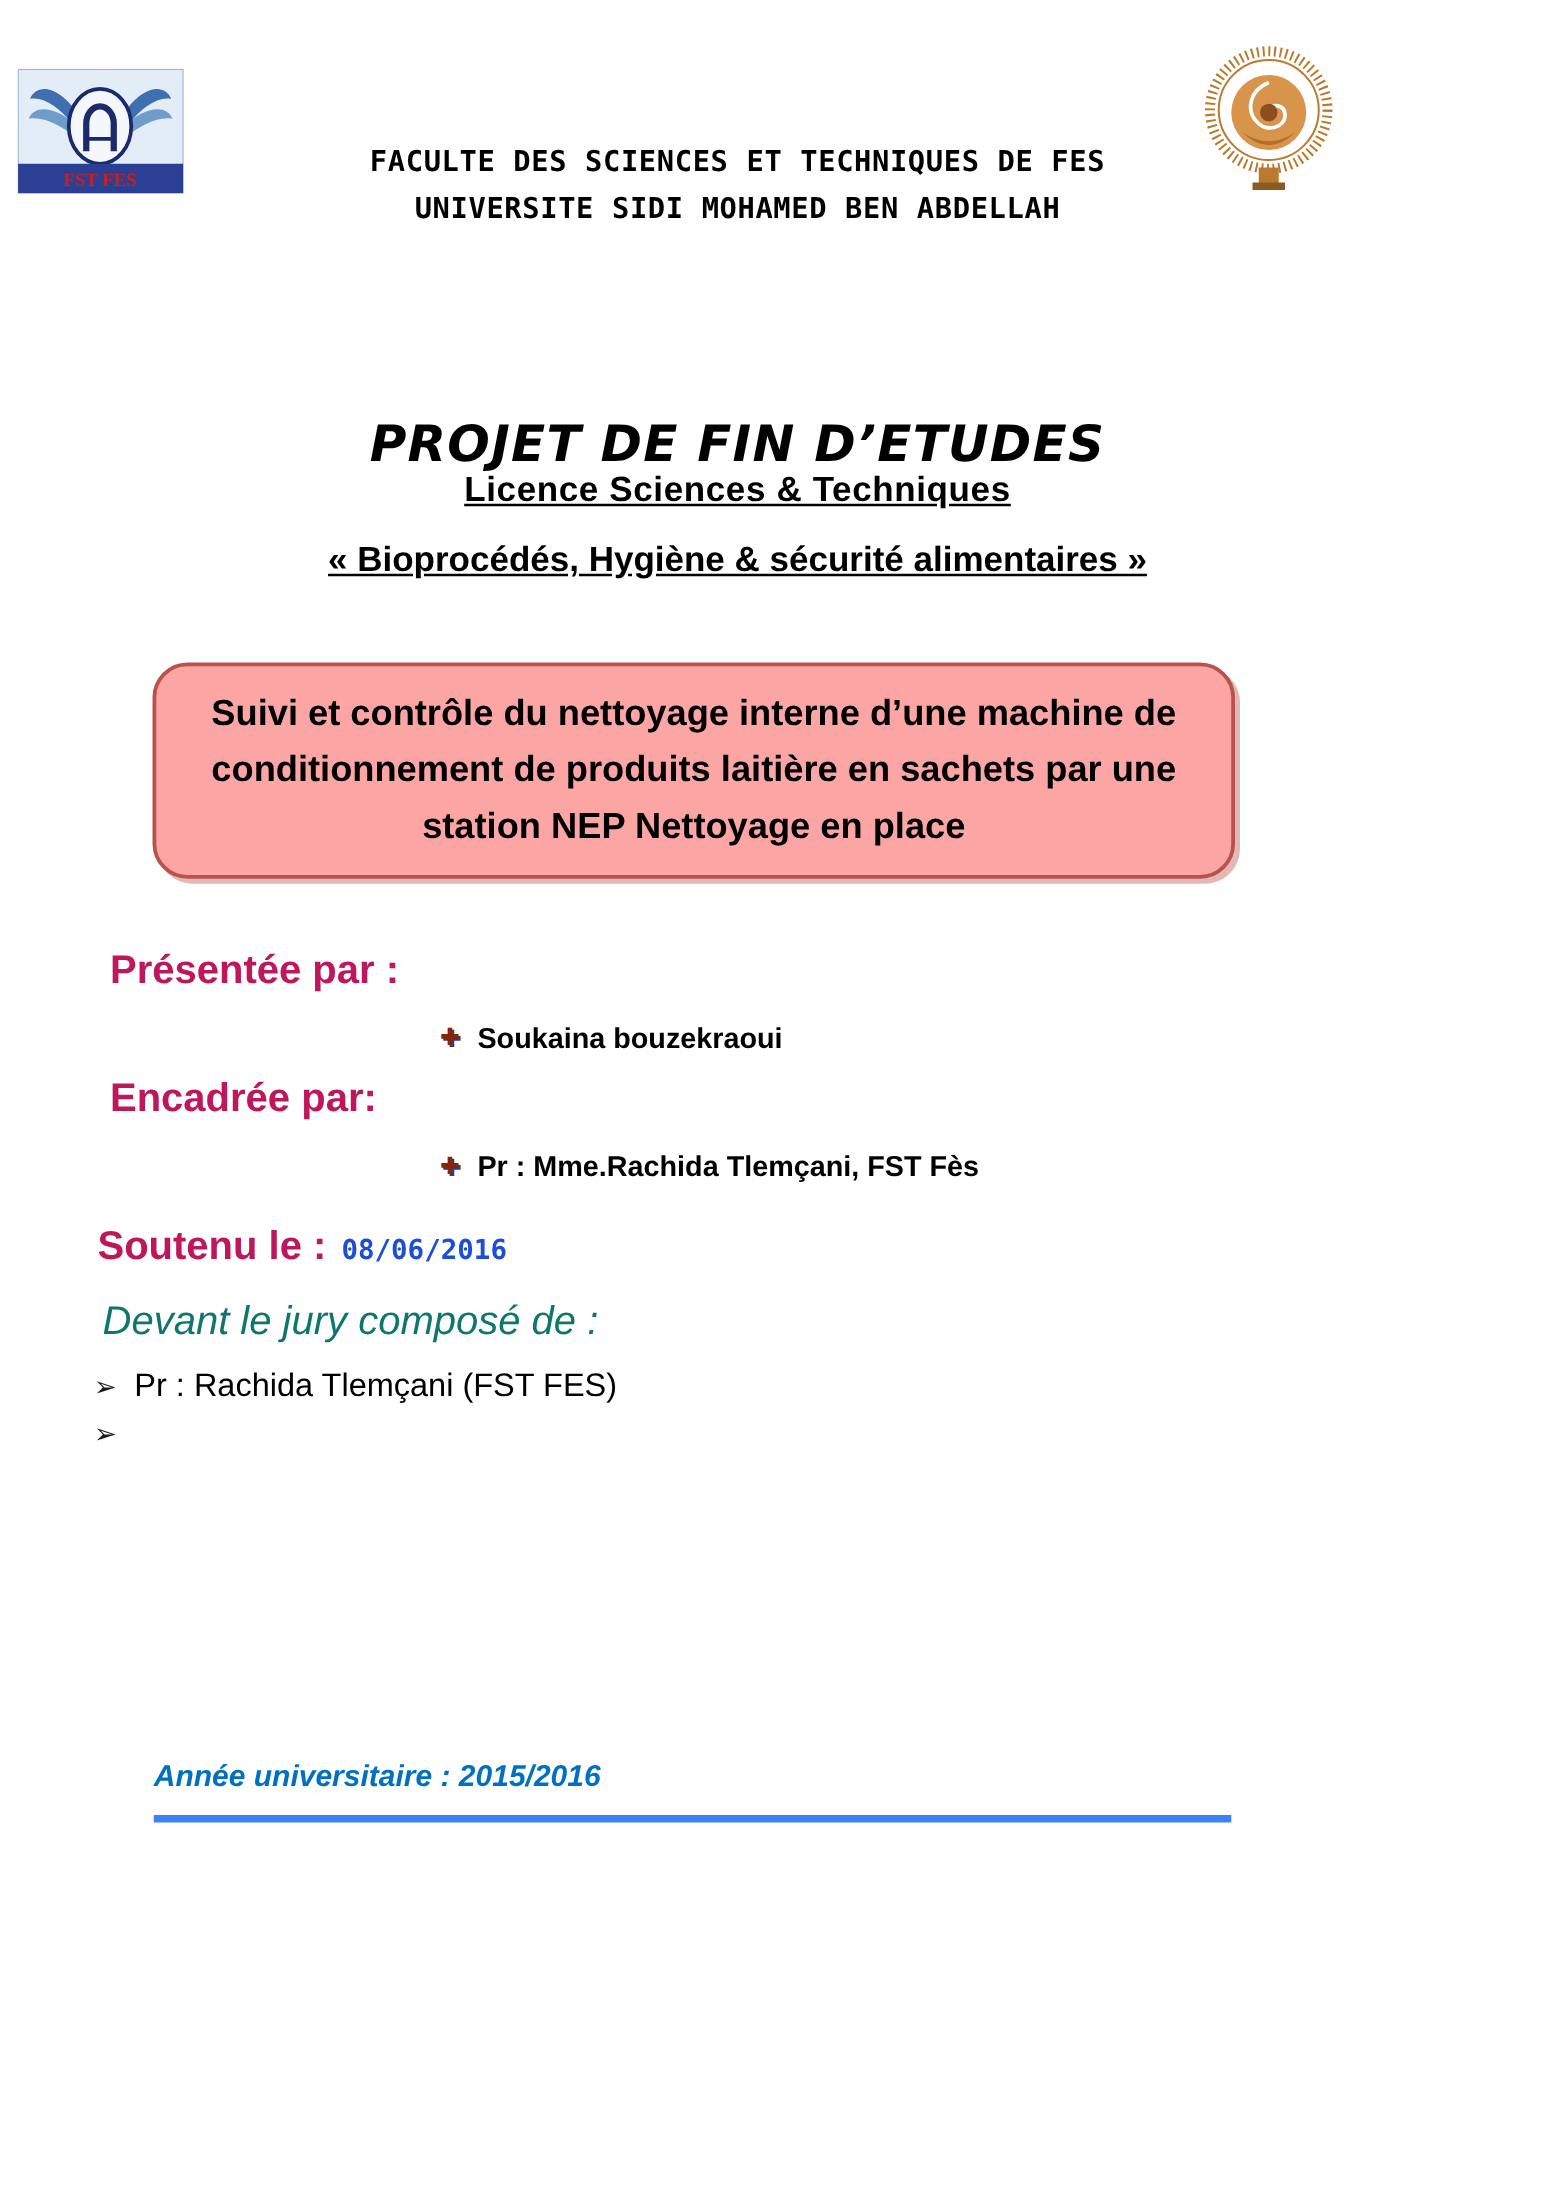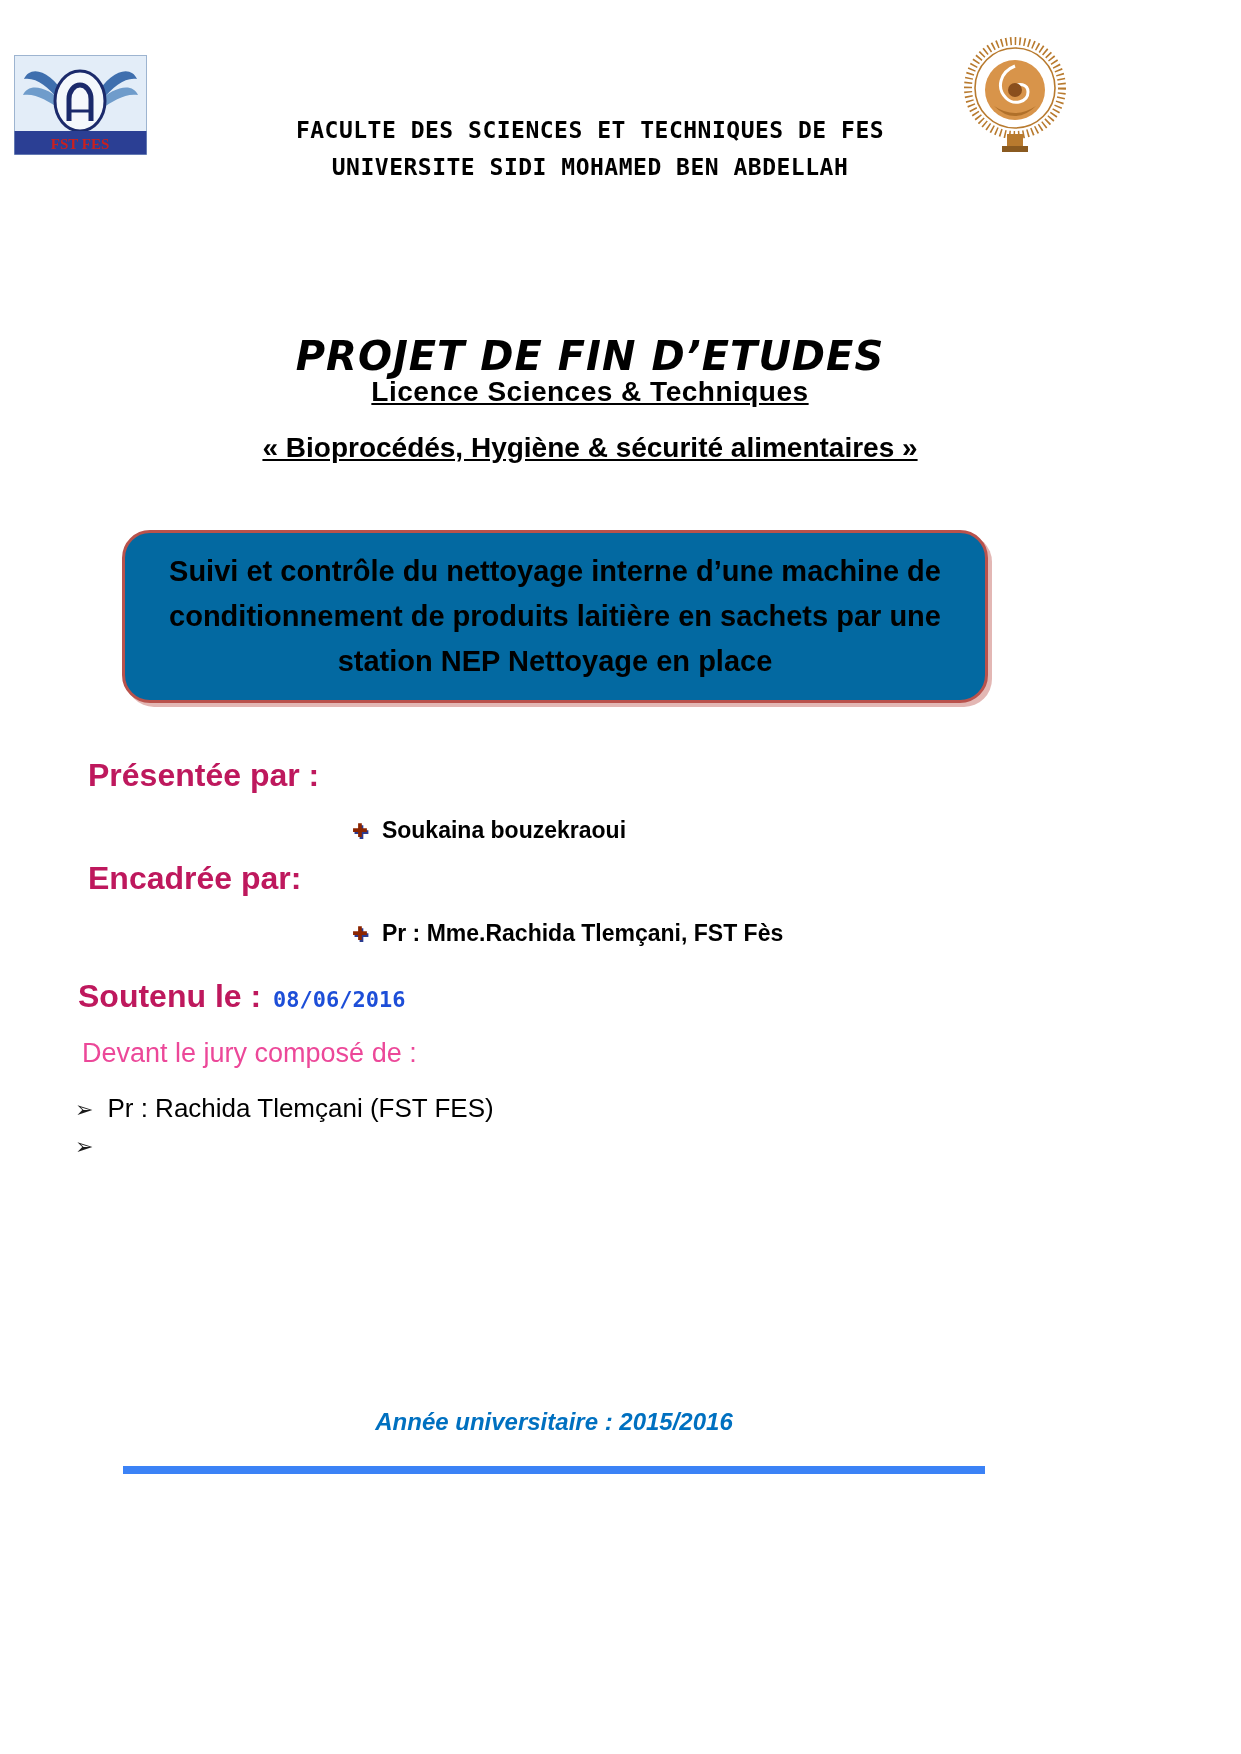--- a/index.html
+++ b/index.html
@@ -23,48 +23,48 @@
     font-size: 40px; font-weight: bold; font-style: italic; letter-spacing: 1px; margin-top: 48px; }
 
   .degree { position: absolute; top: 376px; left: 0; width: 1180px; text-align: center;
     font-size: 28px; font-weight: bold; text-decoration: underline; letter-spacing: 0.5px; }
 
   .specialty { position: absolute; top: 432px; left: 0; width: 1180px; text-align: center;
     font-size: 28px; font-weight: bold; text-decoration: underline; }
 
   
   .project-box { position: absolute; left: 122px; top: 530px; width: 866px; min-height: 173px;
-    border: 3px solid #b9524c; border-radius: 28px; background: #0369a1;
+    border: 3px solid #b9524c; border-radius: 28px; background: #fca5a5;
     box-shadow: 4px 4px 0 #e3b7b4;
     display: flex; align-items: center; justify-content: center; padding: 16px 28px; }
   .project-box .project-title { text-align: center; font-size: 29px; font-weight: bold; line-height: 45px; color: #000; }
 
   
   .blue-label { color: #be185d; font-weight: bold; font-size: 32px; }
   .presented-label { position: absolute; left: 88px; top: 757px; }
   .encadree-label  { position: absolute; left: 88px; top: 860px; }
 
   .bullet-line { position: absolute; display: inline-flex; align-items: center; gap: 14px;
     font-size: 23px; font-weight: bold; }
   .student-line    { left: 352px; top: 817px; }
   .supervisor-line { left: 352px; top: 920px; }
   .bullet-icon { font-size: 19px; color: #8b2500; text-shadow: 1.5px 1.5px 0 #2b3a8f; line-height: 1; }
 
   .soutenu-line { position: absolute; left: 78px; top: 978px; display: inline-flex; align-items: baseline; gap: 12px; }
   .defense-date { font-family: "DejaVu Sans Mono", "Liberation Mono", monospace; font-weight: bold; font-size: 22px; color: #1d4ed8; }
 
-  .jury-label { position: absolute; left: 82px; top: 1038px; color: #ec4899; font-size: 27px; font-weight: normal; }
+  .jury-label { position: absolute; left: 82px; top: 1038px; color: #0f766e; font-size: 32px; font-weight: normal; font-style: italic; }
 
   .jury-list { position: absolute; left: 75px; top: 1090px; font-size: 26px; line-height: 37px; }
   .jury-item { display: flex; align-items: baseline; gap: 14px; }
   .jury-arrow { font-size: 22px; color: #1a1a1a; }
 
   
-  .footer { position: absolute; left: 123px; top: 1408px; width: 862px; text-align: center;
-    border-bottom: 8px solid #3b82f6; padding-bottom: 30px; }
+  .footer { position: absolute; left: 123px; top: 1408px; width: 862px; text-align: left;
+    border-bottom: 6px solid #3b82f6; padding-bottom: 16px; }
   .academic-year { color: #0070c0; font-weight: bold; font-style: italic; font-size: 24px;
     font-family: "Liberation Sans", sans-serif; }
 
   
   .fst-text { font-family: "Liberation Serif", serif; font-weight: bold; }
 </style>
 </head>
 <body>
 
 <div class="page">

